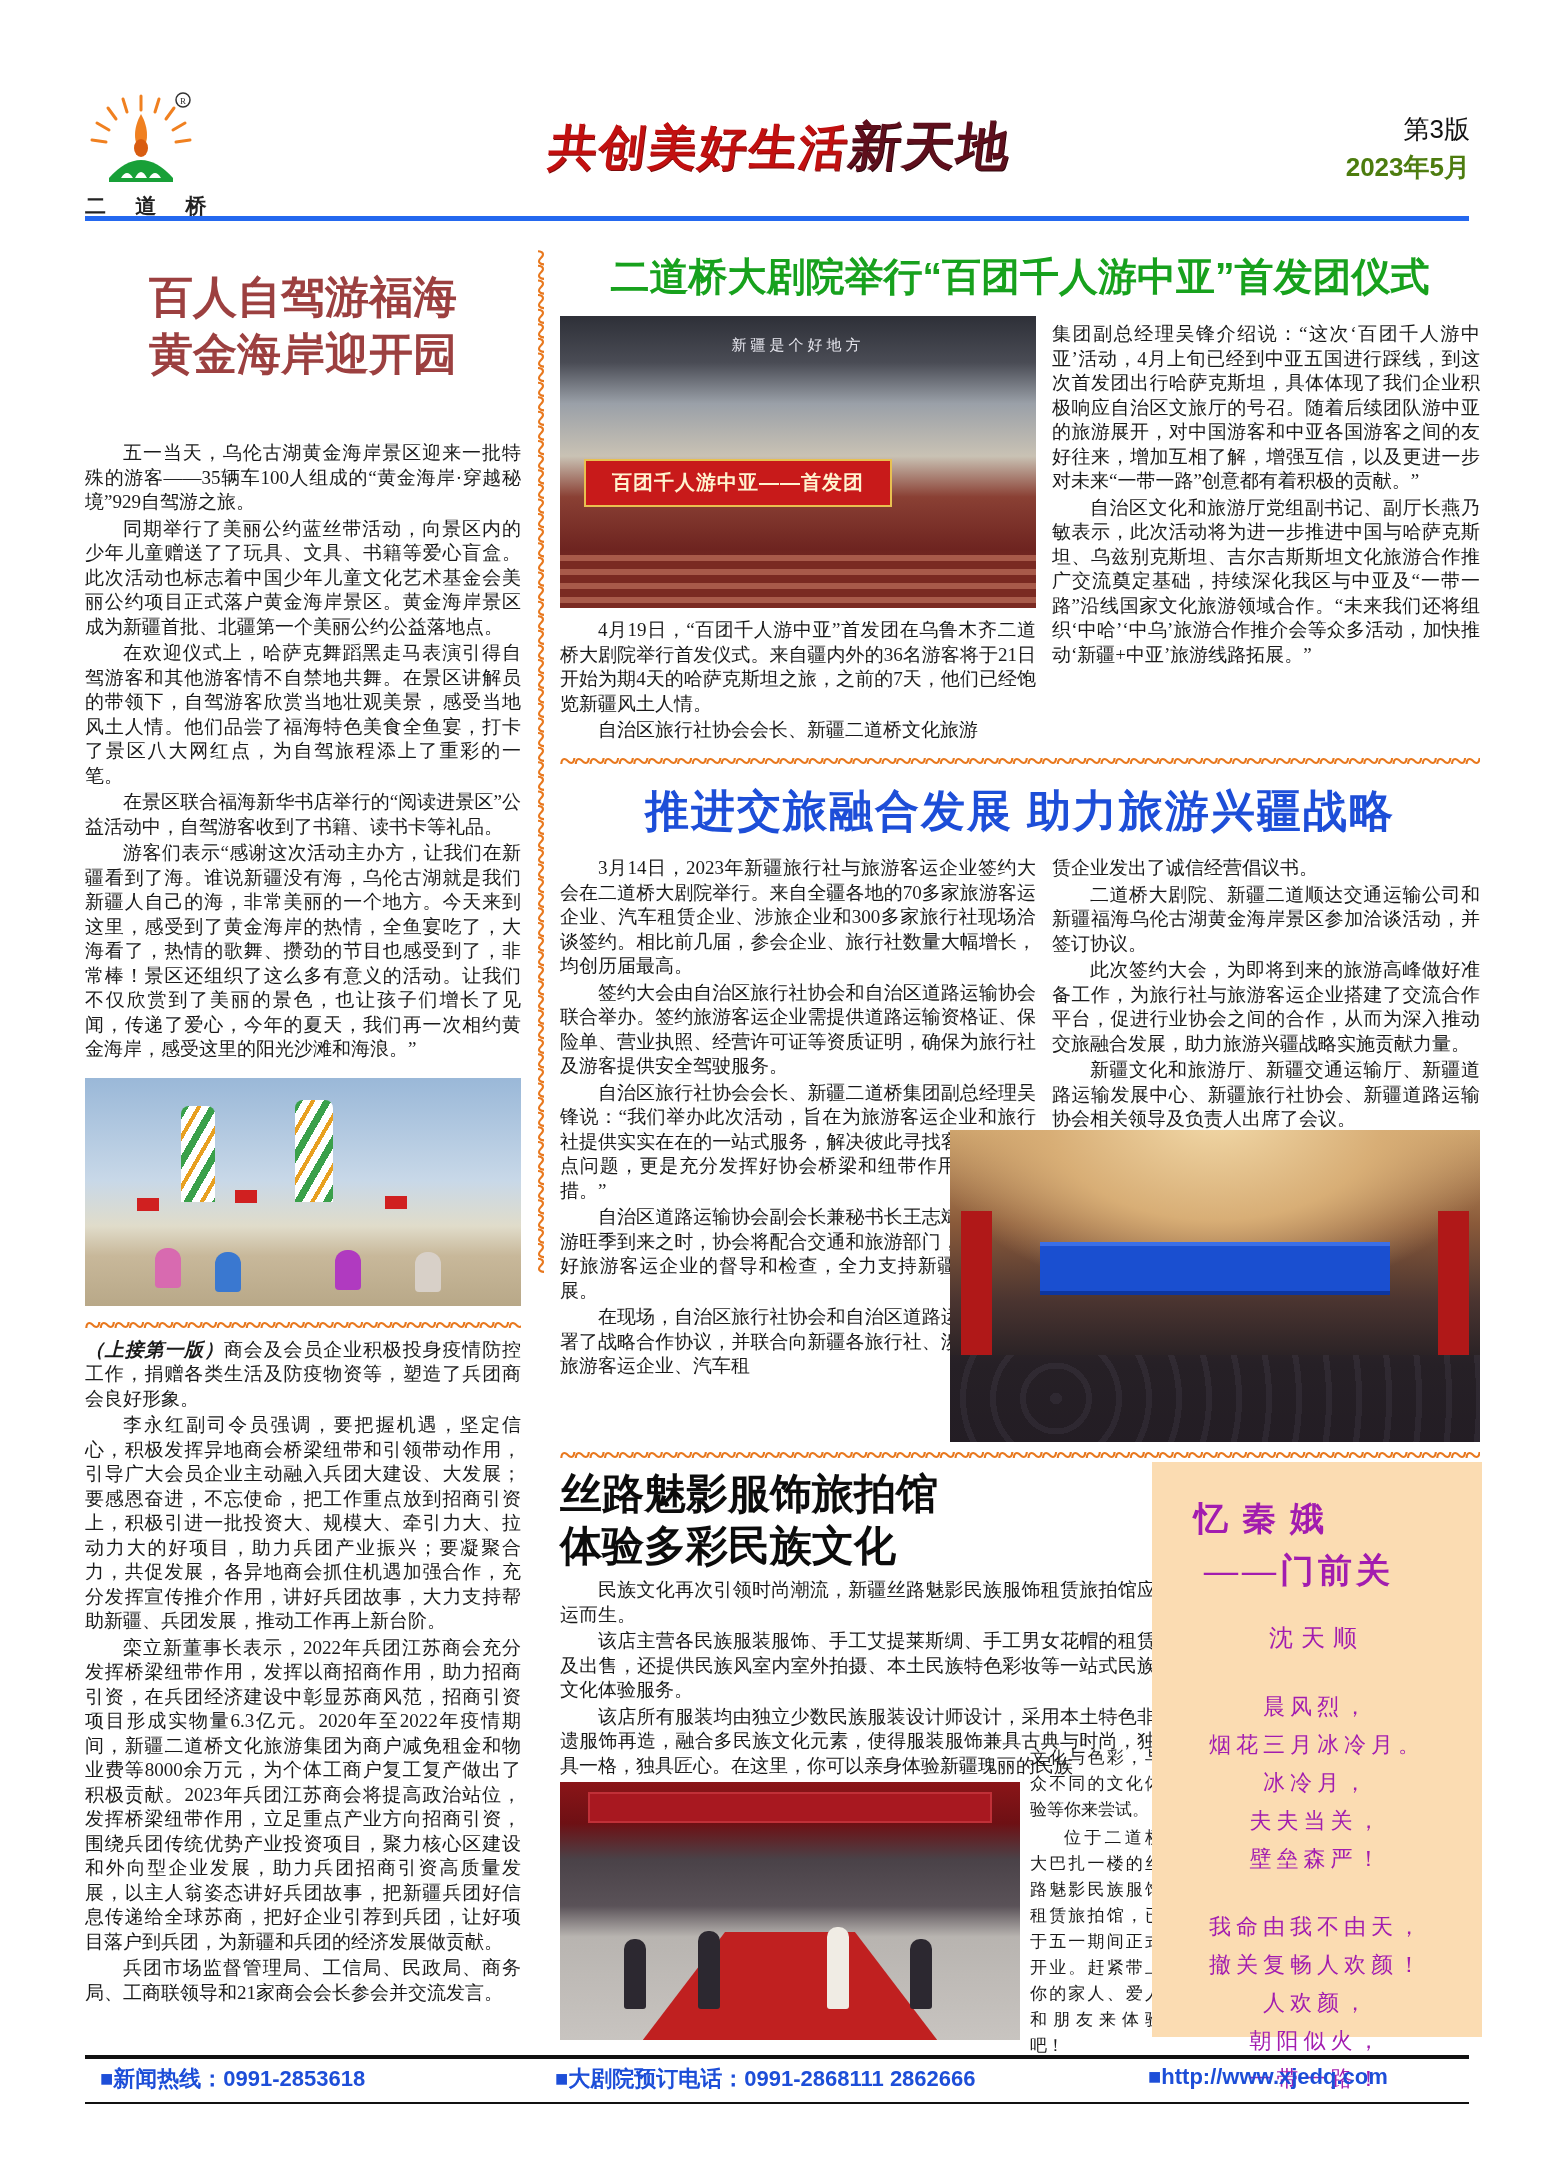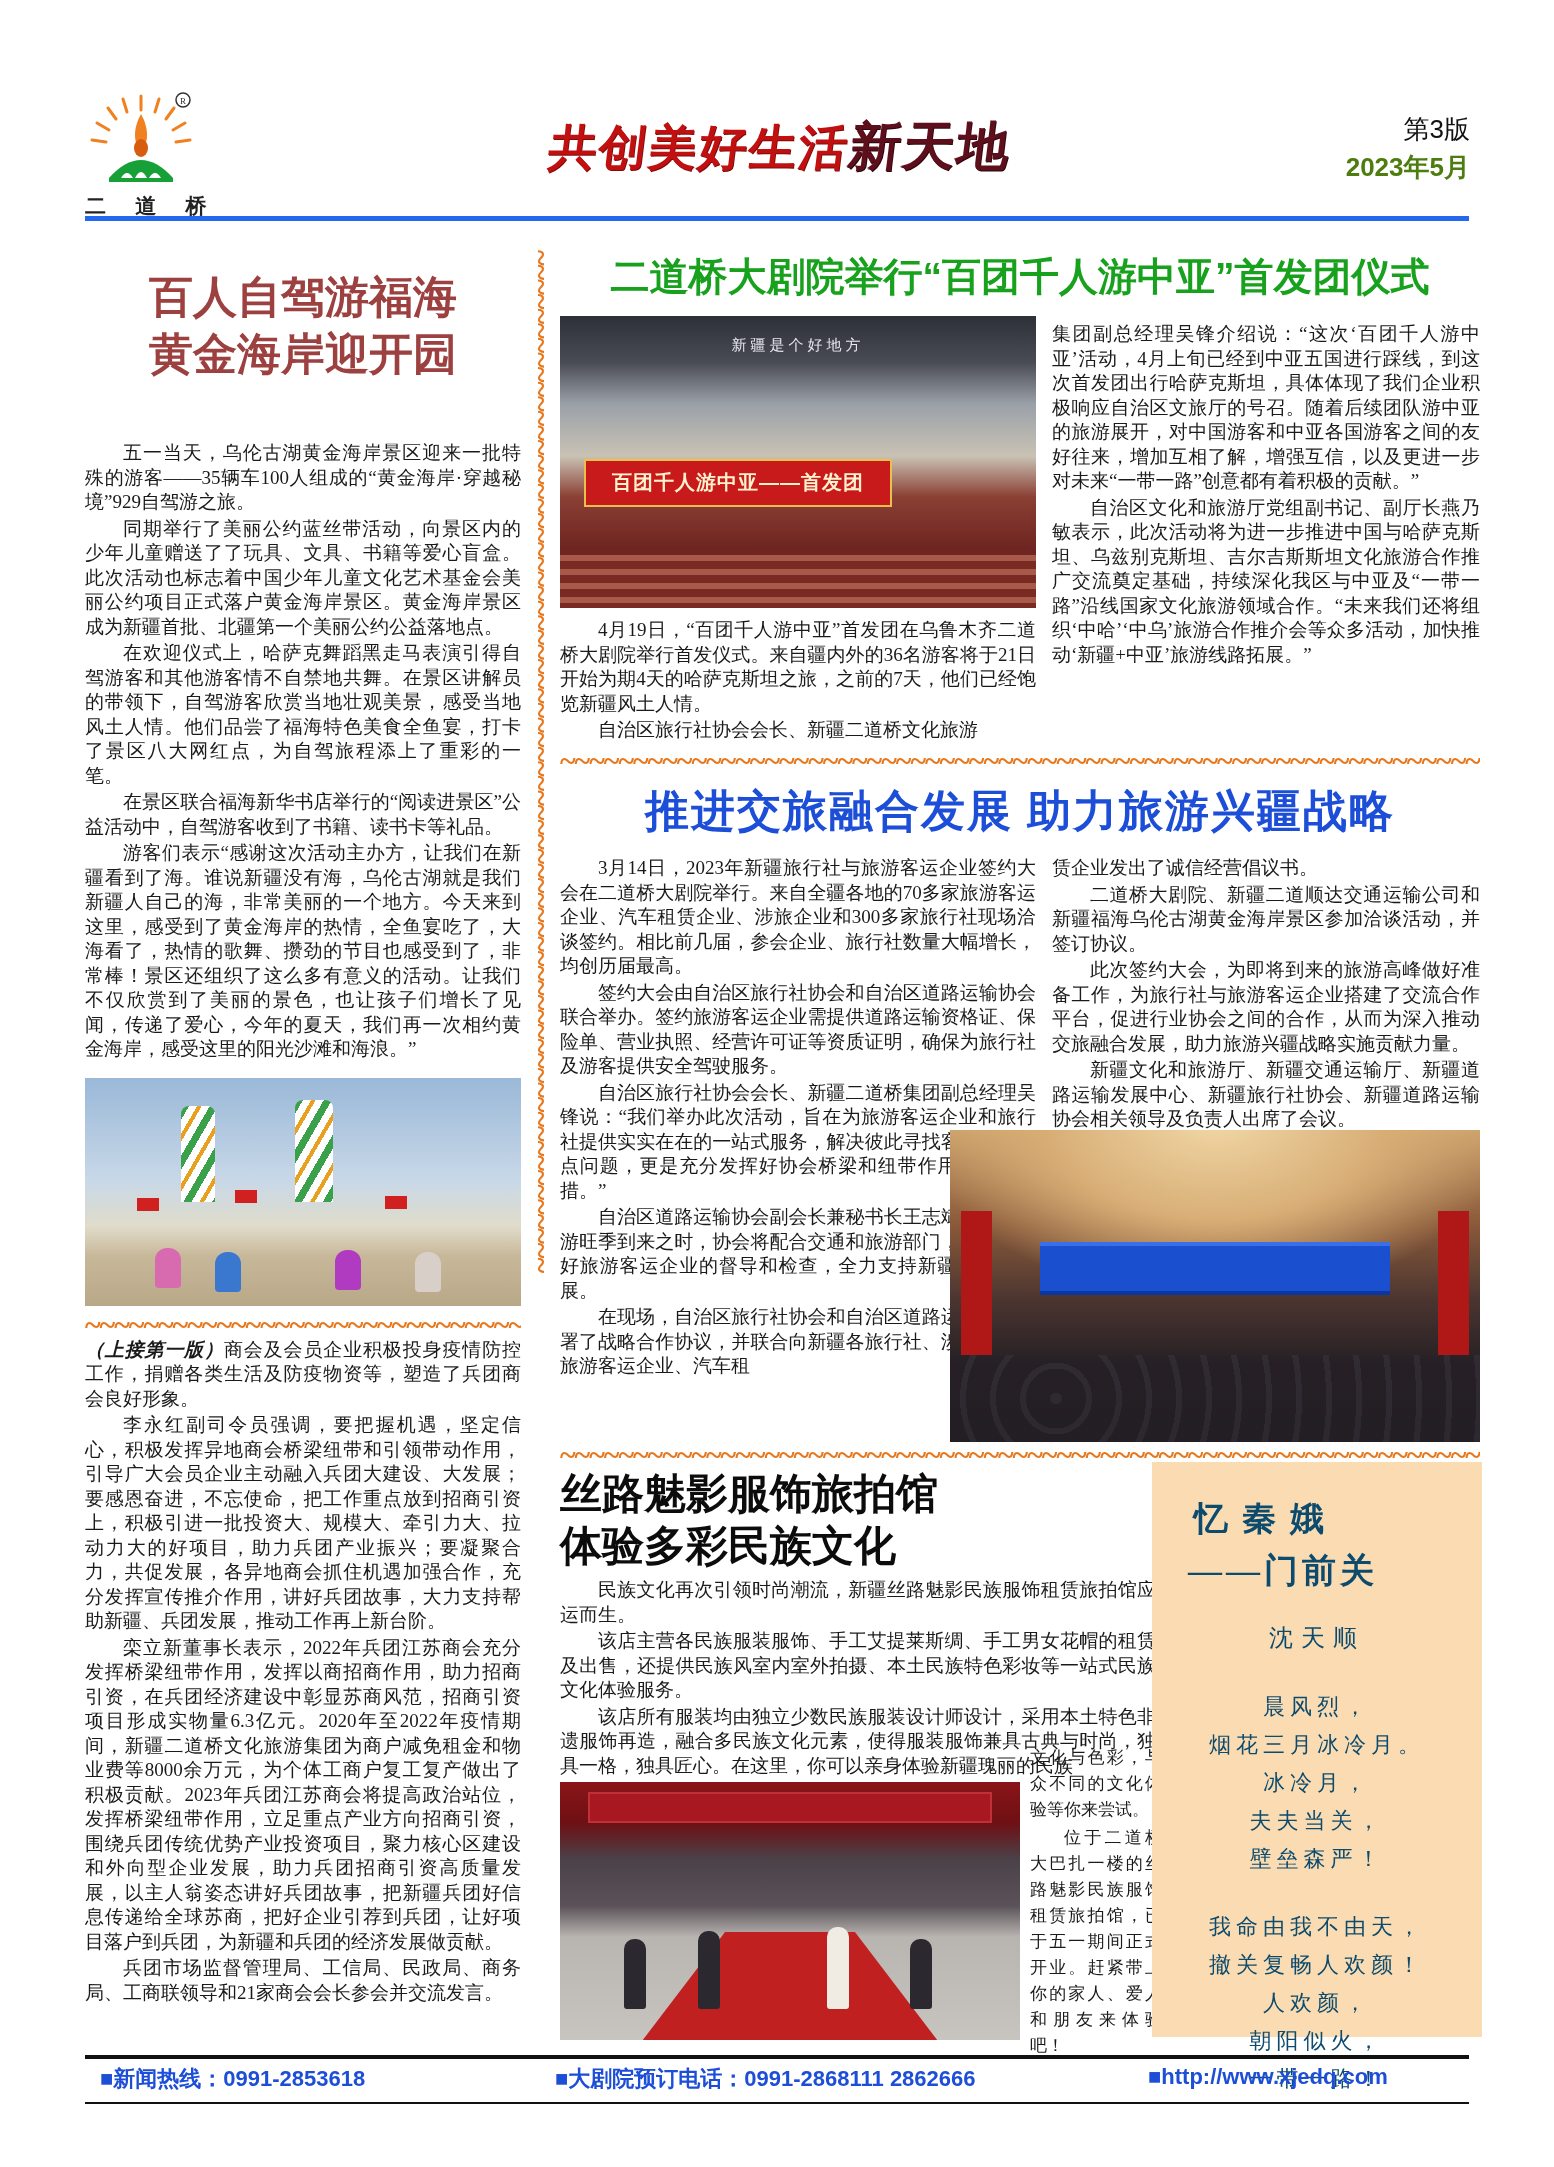--- a/index.html
+++ b/index.html
@@ -73,24 +73,24 @@
     background:repeating-radial-gradient(circle at 20% 50%,#3a3440 0 6px,#262028 6px 30px);opacity:.5;}
   .photo3{left:560px;top:1782px;width:460px;height:258px;
     background:linear-gradient(180deg,#8a1518 0%,#6e1014 16%,#4a4248 30%,#5a5258 48%,#b8b4b0 60%,#c8c4c0 100%);}
   .p3-banner{position:absolute;top:4%;left:6%;width:88%;height:12%;background:#a81820;
     box-shadow:inset 0 0 0 2px #c03038;}
   .p3-carpet{position:absolute;bottom:0;left:18%;width:64%;height:42%;background:#c02020;
     clip-path:polygon(28% 0,72% 0,100% 100%,0 100%);}
   .p3-fig{position:absolute;bottom:12%;width:22px;height:70px;border-radius:10px 10px 3px 3px;background:#2c2830;}
   .p3-fig.white{background:#f0ece4;}
   
-  .poem{left:1152px;top:1462px;width:330px;height:575px;background:#fbdcb2;color:#0c4a6e;
+  .poem{left:1152px;top:1462px;width:330px;height:575px;background:#fbdcb2;color:#a21caf;
     font-family:"Liberation Serif","DejaVu Serif",serif;}
   .poem-title{font-size:34px;font-weight:bold;letter-spacing:14px;margin:34px 0 6px 42px;}
-  .poem-sub{font-size:34px;font-weight:bold;margin:0 0 28px 36px;letter-spacing:4px;}
+  .poem-sub{font-size:34px;font-weight:bold;margin:0 0 28px 52px;letter-spacing:4px;}
   .poem-author{font-size:24px;letter-spacing:8px;text-align:center;margin-bottom:34px;}
   .poem-line{font-size:22px;line-height:38px;text-align:center;letter-spacing:5px;}
   .poem-gap{height:30px;}
   
   .foot-rule-top{left:85px;top:2055px;width:1384px;height:4px;background:#111;}
   .foot-rule-bot{left:85px;top:2102px;width:1384px;height:2px;background:#111;}
   .foot-text{top:2064px;font-size:22px;font-weight:bold;color:#1d4ed8;
     font-family:"Liberation Sans","DejaVu Sans",sans-serif;white-space:nowrap;}
 </style>
 </head>

